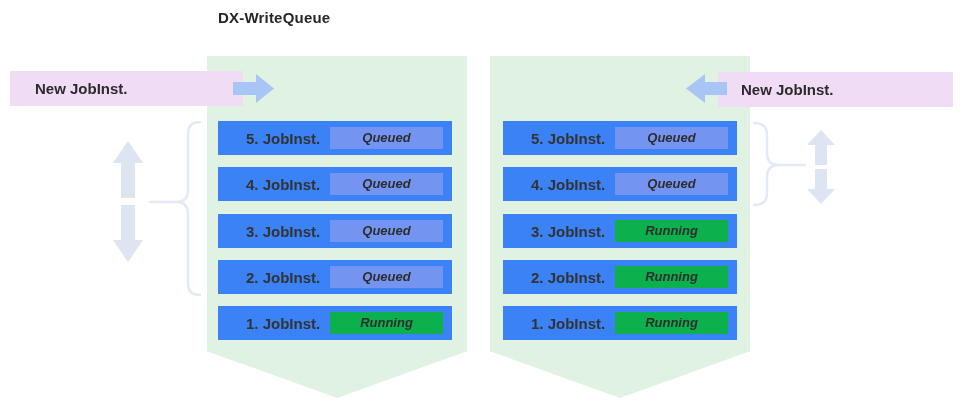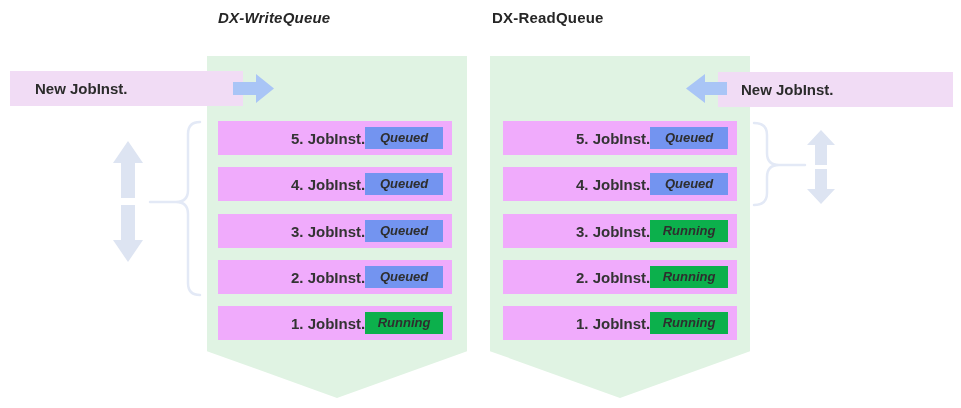--- a/index.html
+++ b/index.html
@@ -19,23 +19,22 @@
     clip-path:polygon(0 0, 100% 0, 100% 86.3%, 50% 100%, 0 86.3%);
   }
   .in-bar {
     position:absolute; height:35px; background:#f1dcf5;
     display:flex; align-items:center;
     font-size:15px; font-weight:bold; color:#2b2b2b;
     z-index:3;
   }
   .job-row {
     position:absolute; width:234px; height:34px;
-    background:#f0abfc; display:flex; align-items:center;
+    background:#3b82f6; display:flex; align-items:center;
     z-index:2;
-    padding-left:45px;
   }
   .row-label {
     margin-left:28px;
     font-size:15px; font-weight:bold; color:#333333;
     white-space:nowrap;
   }
   .badge {
     margin-left:auto; margin-right:9px;
     width:113px; height:22px; line-height:22px;
     text-align:center;
@@ -45,22 +44,21 @@
   svg.overlay {
     position:absolute; left:0; top:0; z-index:4;
     pointer-events:none;
   }
 </style>
 </head>
 <body>
 
 <div class="canvas">
 
-  <div class="queue-title" style="left:218px;font-style:italic;">DX-WriteQueue</div>
-  <div class="queue-title" style="left:492px;">DX-ReadQueue</div>
+  <div class="queue-title" style="left:218px;">DX-WriteQueue</div>
 
   <div class="queue-shape" style="left:207px;"></div>
   <div class="queue-shape" style="left:490px;"></div>
 
   <div class="in-bar" style="left:10px; top:71px; width:233px; padding-left:25px;">
     <span>New JobInst.</span>
   </div>
   <div class="in-bar" style="left:718px; top:72px; width:235px; padding-left:23px;">
     <span>New JobInst.</span>
   </div>

